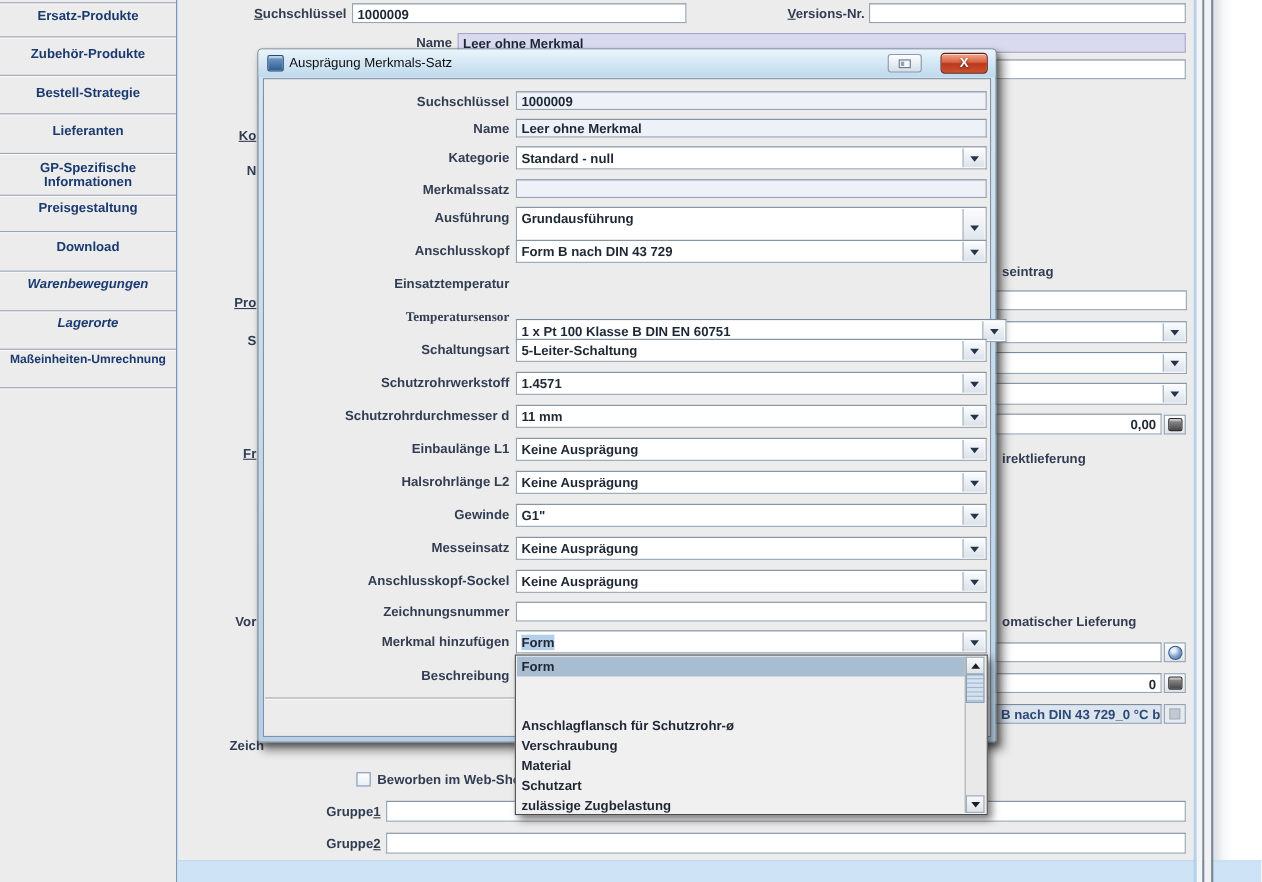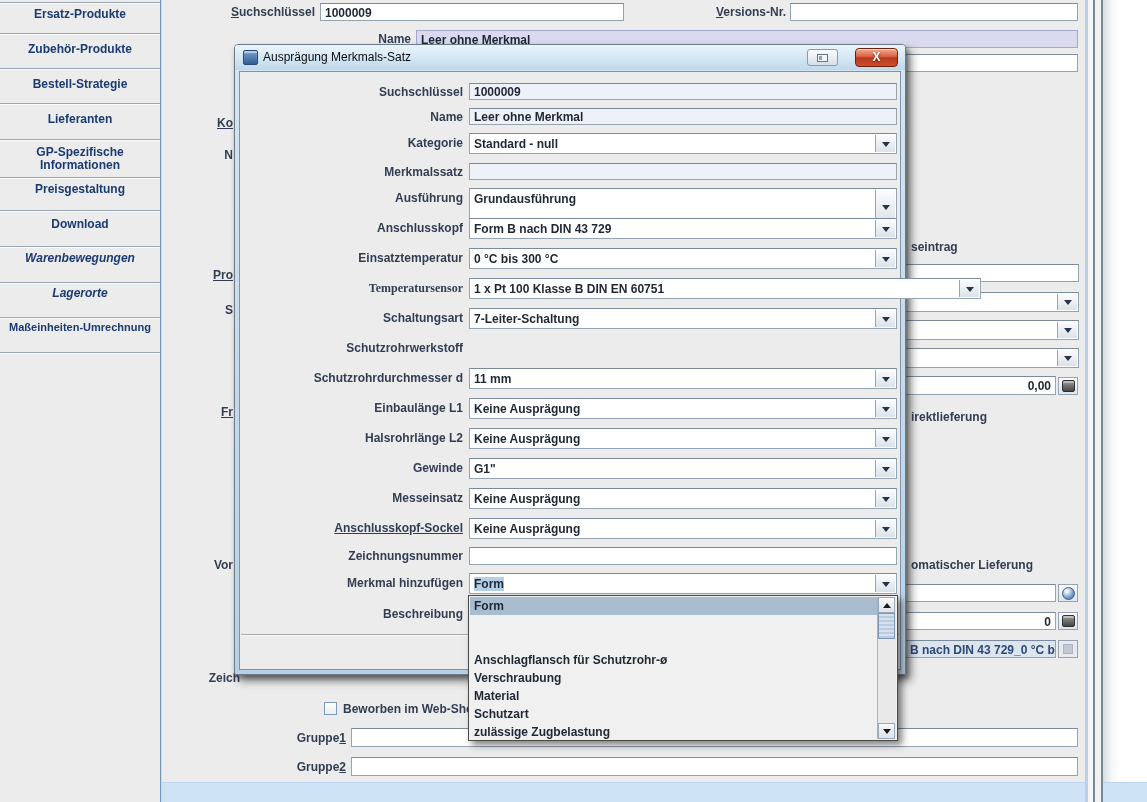--- a/index.html
+++ b/index.html
@@ -230,44 +230,44 @@
 
     <div class="dlbl" style="right:442px;top:176px;">Anschlusskopf</div>
     <div class="combo" style="left:234px;top:173px;width:428px;height:21px;">
         <span class="cv" style="top:3px;">Form B nach DIN 43 729</span>
         <span class="cbtn">
           <i></i>
         </span>
       </div>
 
     <div class="dlbl" style="right:442px;top:206px;">Einsatztemperatur</div>
-    <div class="combo" style="left:234px;top:203px;width:428px;height:21px;">
-        <span class="cv" style="top:3px;">0 °C bis 300 °C</span>
-        <span class="cbtn">
-          <i></i>
-        </span>
-      </div>
 
     <div class="dlbl" style="right:442px;top:236px;font-family:Liberation Serif, serif;">Temperatursensor</div>
-    <div class="combo" style="left:234px;top:233px;width:512px;height:21px;">
+    <div class="combo" style="left:234px;top:245px;width:446px;height:21px;">
         <span class="cv" style="top:3px;">1 x Pt 100 Klasse B DIN EN 60751</span>
         <span class="cbtn">
           <i></i>
         </span>
       </div>
 
     <div class="dlbl" style="right:442px;top:266px;">Schaltungsart</div>
     <div class="combo" style="left:234px;top:263px;width:428px;height:21px;">
-        <span class="cv" style="top:3px;">7-Leiter-Schaltung</span>
+        <span class="cv" style="top:3px;">5-Leiter-Schaltung</span>
         <span class="cbtn">
           <i></i>
         </span>
       </div>
 
     <div class="dlbl" style="right:442px;top:296px;">Schutzrohrwerkstoff</div>
+    <div class="combo" style="left:234px;top:293px;width:428px;height:21px;">
+        <span class="cv" style="top:3px;">1.4571</span>
+        <span class="cbtn">
+          <i></i>
+        </span>
+      </div>
 
     <div class="dlbl" style="right:442px;top:326px;">Schutzrohrdurchmesser d</div>
     <div class="combo" style="left:234px;top:323px;width:428px;height:21px;">
         <span class="cv" style="top:3px;">11 mm</span>
         <span class="cbtn">
           <i></i>
         </span>
       </div>
 
     <div class="dlbl" style="right:442px;top:356px;">Einbaulänge L1</div>
@@ -295,21 +295,21 @@
       </div>
 
     <div class="dlbl" style="right:442px;top:446px;">Messeinsatz</div>
     <div class="combo" style="left:234px;top:443px;width:428px;height:21px;">
         <span class="cv" style="top:3px;">Keine Ausprägung</span>
         <span class="cbtn">
           <i></i>
         </span>
       </div>
 
-    <div class="dlbl" style="right:442px;top:476px;text-decoration:underline;">Anschlusskopf-Sockel</div>
+    <div class="dlbl" style="right:442px;top:476px;">Anschlusskopf-Sockel</div>
     <div class="combo" style="left:234px;top:473px;width:428px;height:21px;">
         <span class="cv" style="top:3px;">Keine Ausprägung</span>
         <span class="cbtn">
           <i></i>
         </span>
       </div>
 
     <div class="dlbl" style="right:442px;top:504px;">Zeichnungsnummer</div>
     <div class="tf" style="left:234px;top:502px;width:428px;height:18px;"></div>
 

